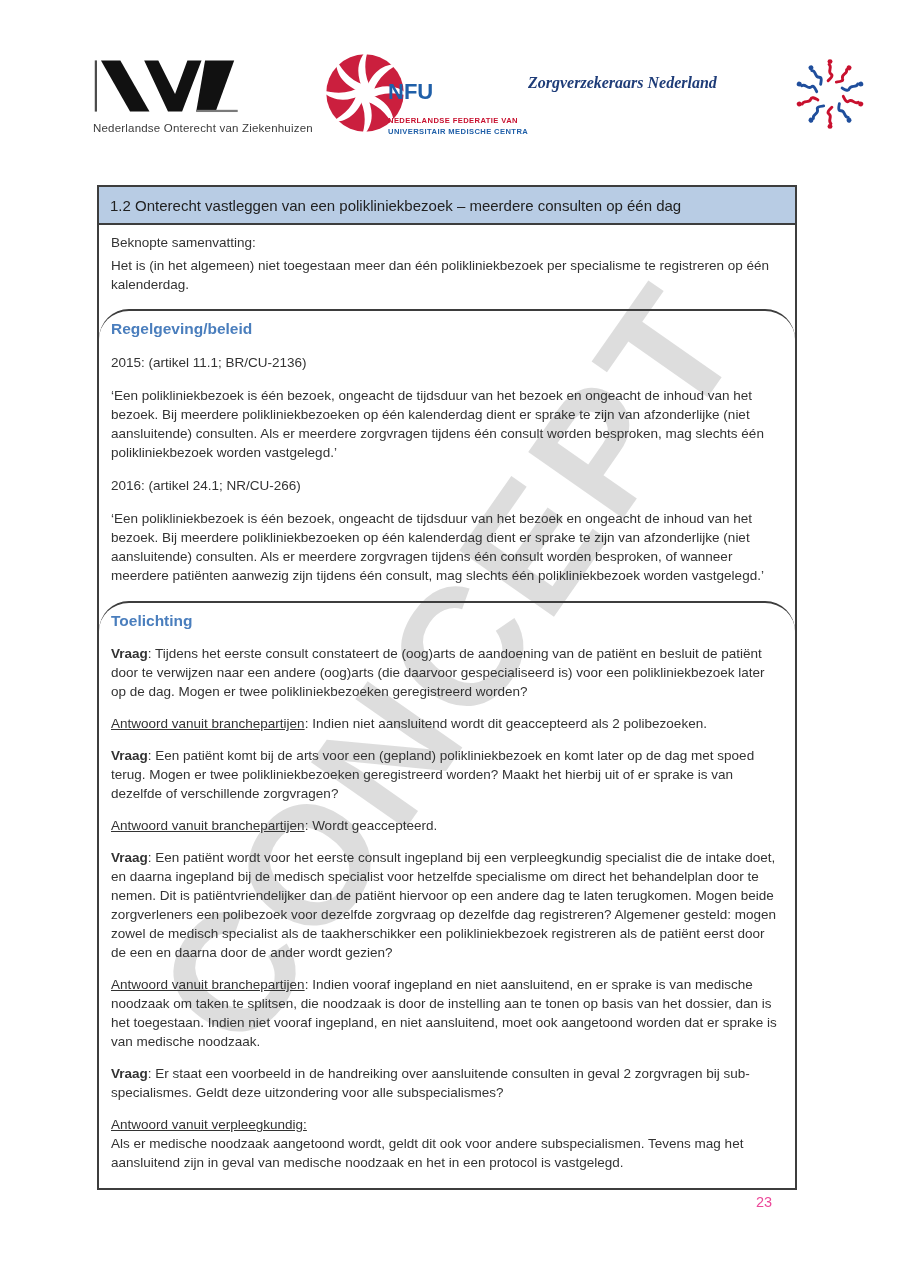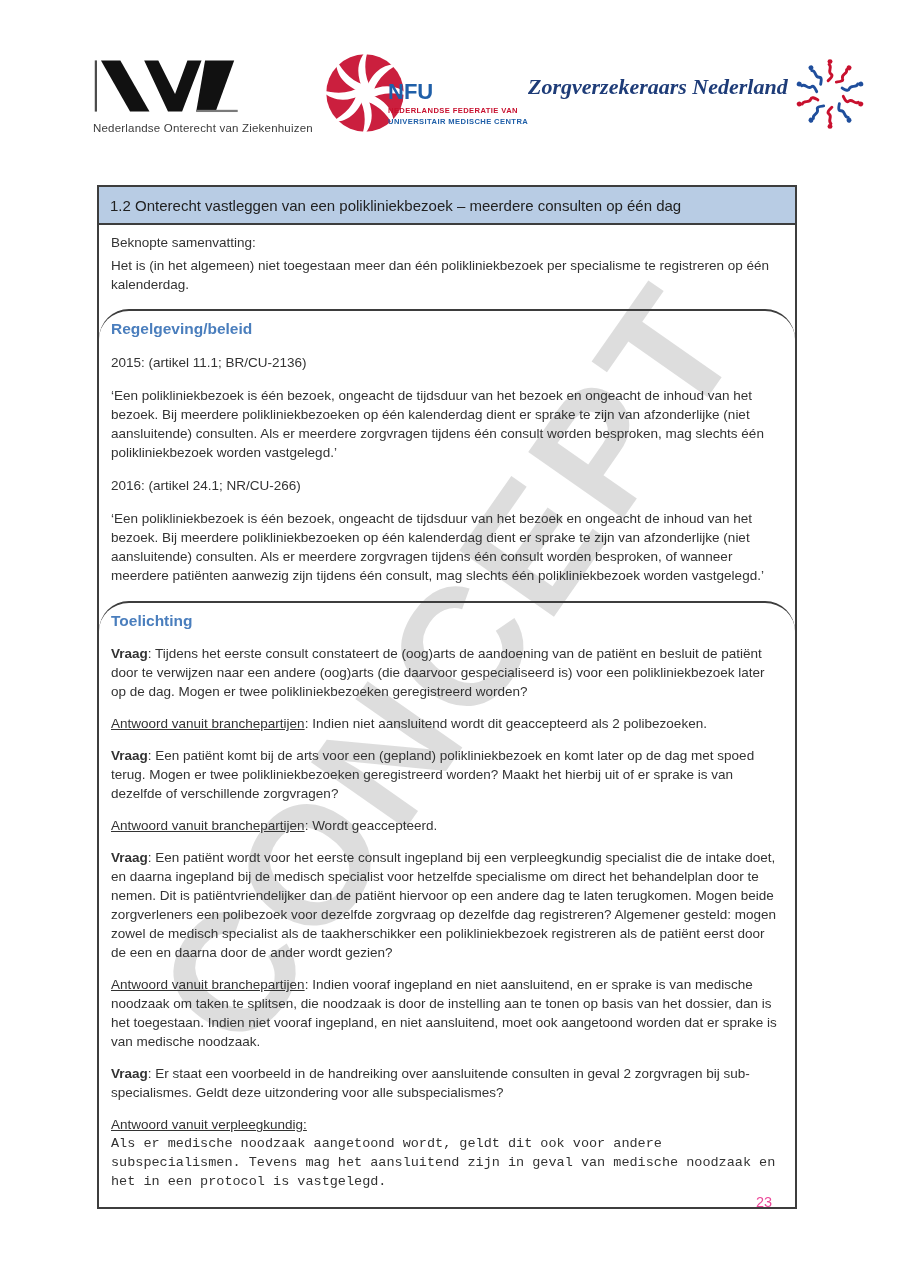--- a/index.html
+++ b/index.html
@@ -17,29 +17,29 @@
   .logo-band { position: absolute; left: 0; top: 0; width: 900px; height: 160px; }
 
   .nvz { position: absolute; left: 93px; top: 55px; }
   .nvz-mark { width: 150px; height: 62px; display: block; }
   .nvz-sub { margin-top: 5px; font-size: 11.5px; color: #3c3c3c; letter-spacing: 0.2px; }
 
   .nfu { position: absolute; left: 322px; top: 48px; width: 200px; height: 95px; }
   .nfu-mark { position: absolute; left: 0; top: 0; width: 86px; height: 90px; }
   .nfu-text { position: absolute; left: 66px; top: 32px; }
   .nfu-acronym { font-size: 22px; font-weight: bold; color: #1f5fa8; line-height: 24px; }
-  .nfu-line1 { font-size: 7.6px; font-weight: bold; color: #c8102e; letter-spacing: 0.4px; margin-top: 2px; white-space: nowrap; }
+  .nfu-line1 { font-size: 7.6px; font-weight: bold; color: #c8102e; letter-spacing: 0.4px; margin-top: 12px; white-space: nowrap; }
   .nfu-line2 { font-size: 7.6px; font-weight: bold; color: #1f5fa8; letter-spacing: 0.4px; margin-top: 2px; white-space: nowrap; }
 
   .zn { position: absolute; left: 528px; top: 50px; width: 342px; height: 92px; }
   .zn-name {
     position: absolute; left: 0; top: 24px;
     font-family: "Liberation Serif", "DejaVu Serif", serif;
     font-style: italic; font-weight: bold;
-    font-size: 22px; color: #1e3c78; white-space: nowrap;
+    font-size: 16px; color: #1e3c78; white-space: nowrap;
   }
   .zn-mark { position: absolute; right: 0; top: 2px; width: 80px; height: 84px; }
 
   
   .watermark {
     position: absolute; left: 450px; top: 665px;
     transform: translate(-50%, -50%) rotate(-55deg);
     font-size: 168px; font-weight: bold; letter-spacing: 8px;
     color: rgba(148, 148, 148, 0.32);
     white-space: nowrap;
@@ -67,21 +67,21 @@
   .row-summary .sum-label { margin: 0; }
   .row-summary .sum-text { margin: 4px 0 0; }
 
   .row-reg, .row-exp { padding: 7px 12px 16px; border-radius: 30px; }
   .sect-heading { margin: 1px 0 0; font-size: 15.5px; line-height: 20px; color: #4a7ebd; font-weight: bold; }
   .p-ref { margin: 14px 0 0; }
   .p-quote { margin: 14px 0 0; }
   .qa-q, .qa-a { margin: 13px 0 0; }
   .b { font-weight: bold; }
   .u { text-decoration: underline; }
-  .block-rest { display: block; font-family: Liberation Mono, monospace; }
+  .block-rest { display: block; }
 
   .page-number { position: absolute; left: 744px; top: 1194px; width: 40px; text-align: center; font-size: 14.5px; color: #ec4899; z-index: 1; }
 </style>
 </head>
 <body>
 
 <div class="logo-band">
 
   <div class="nvz">
     <svg class="nvz-mark" viewBox="0 0 170 70" xmlns="http://www.w3.org/2000/svg">

